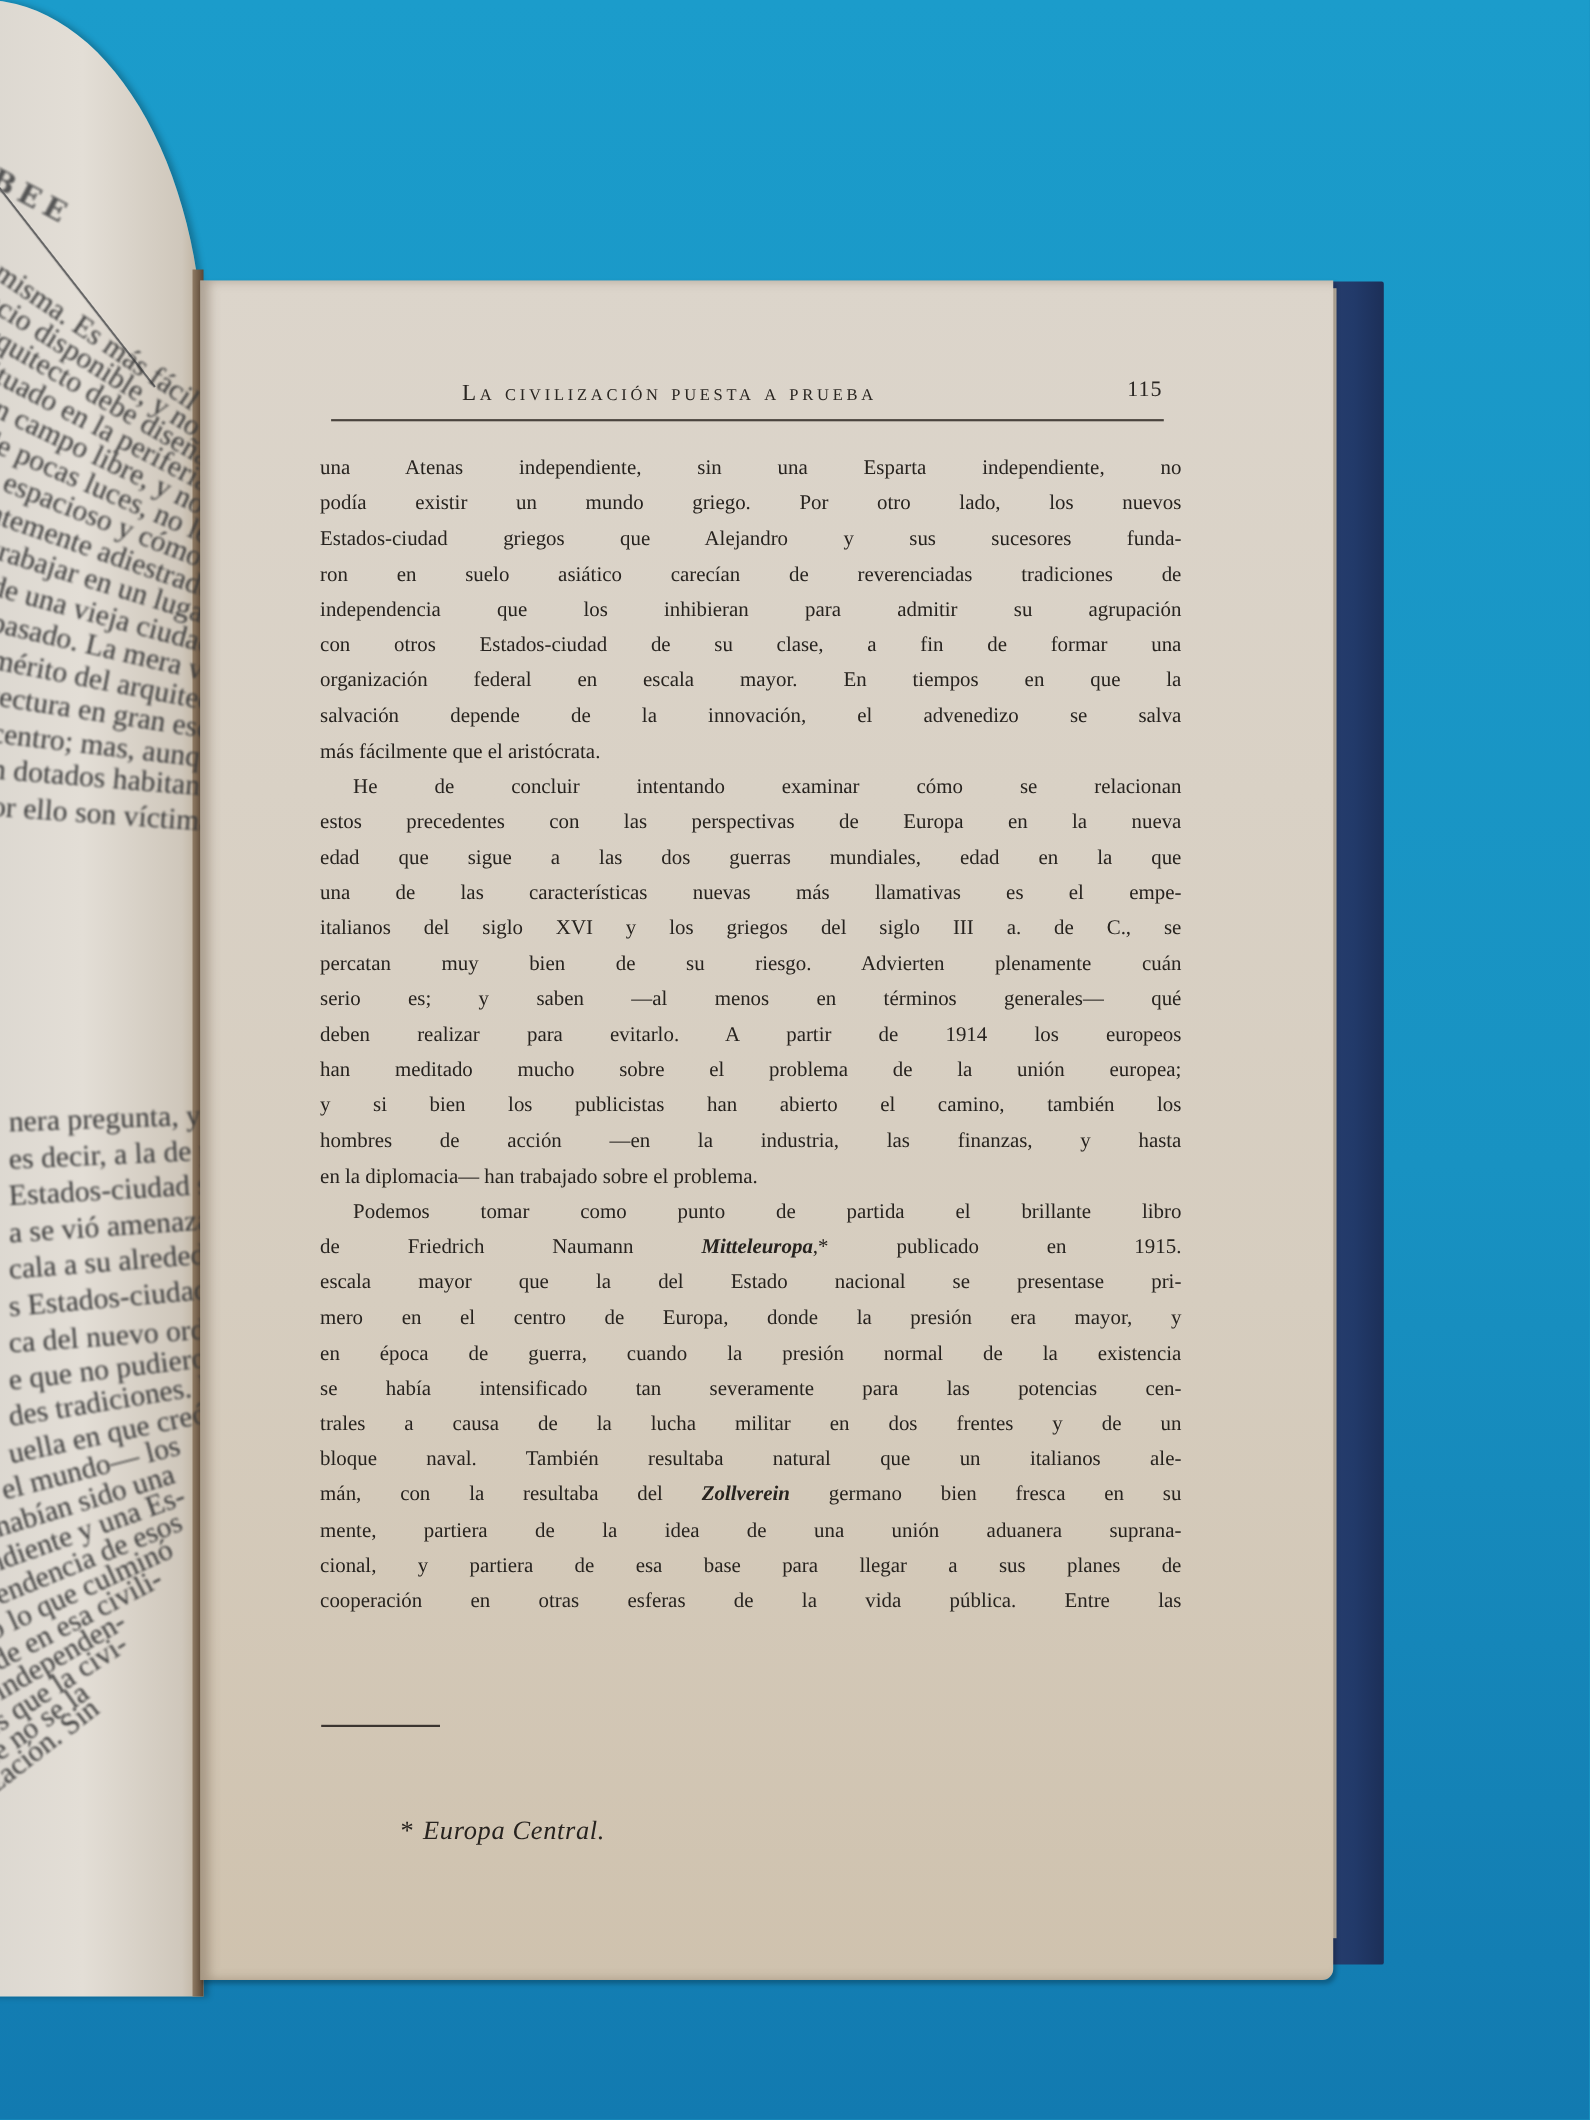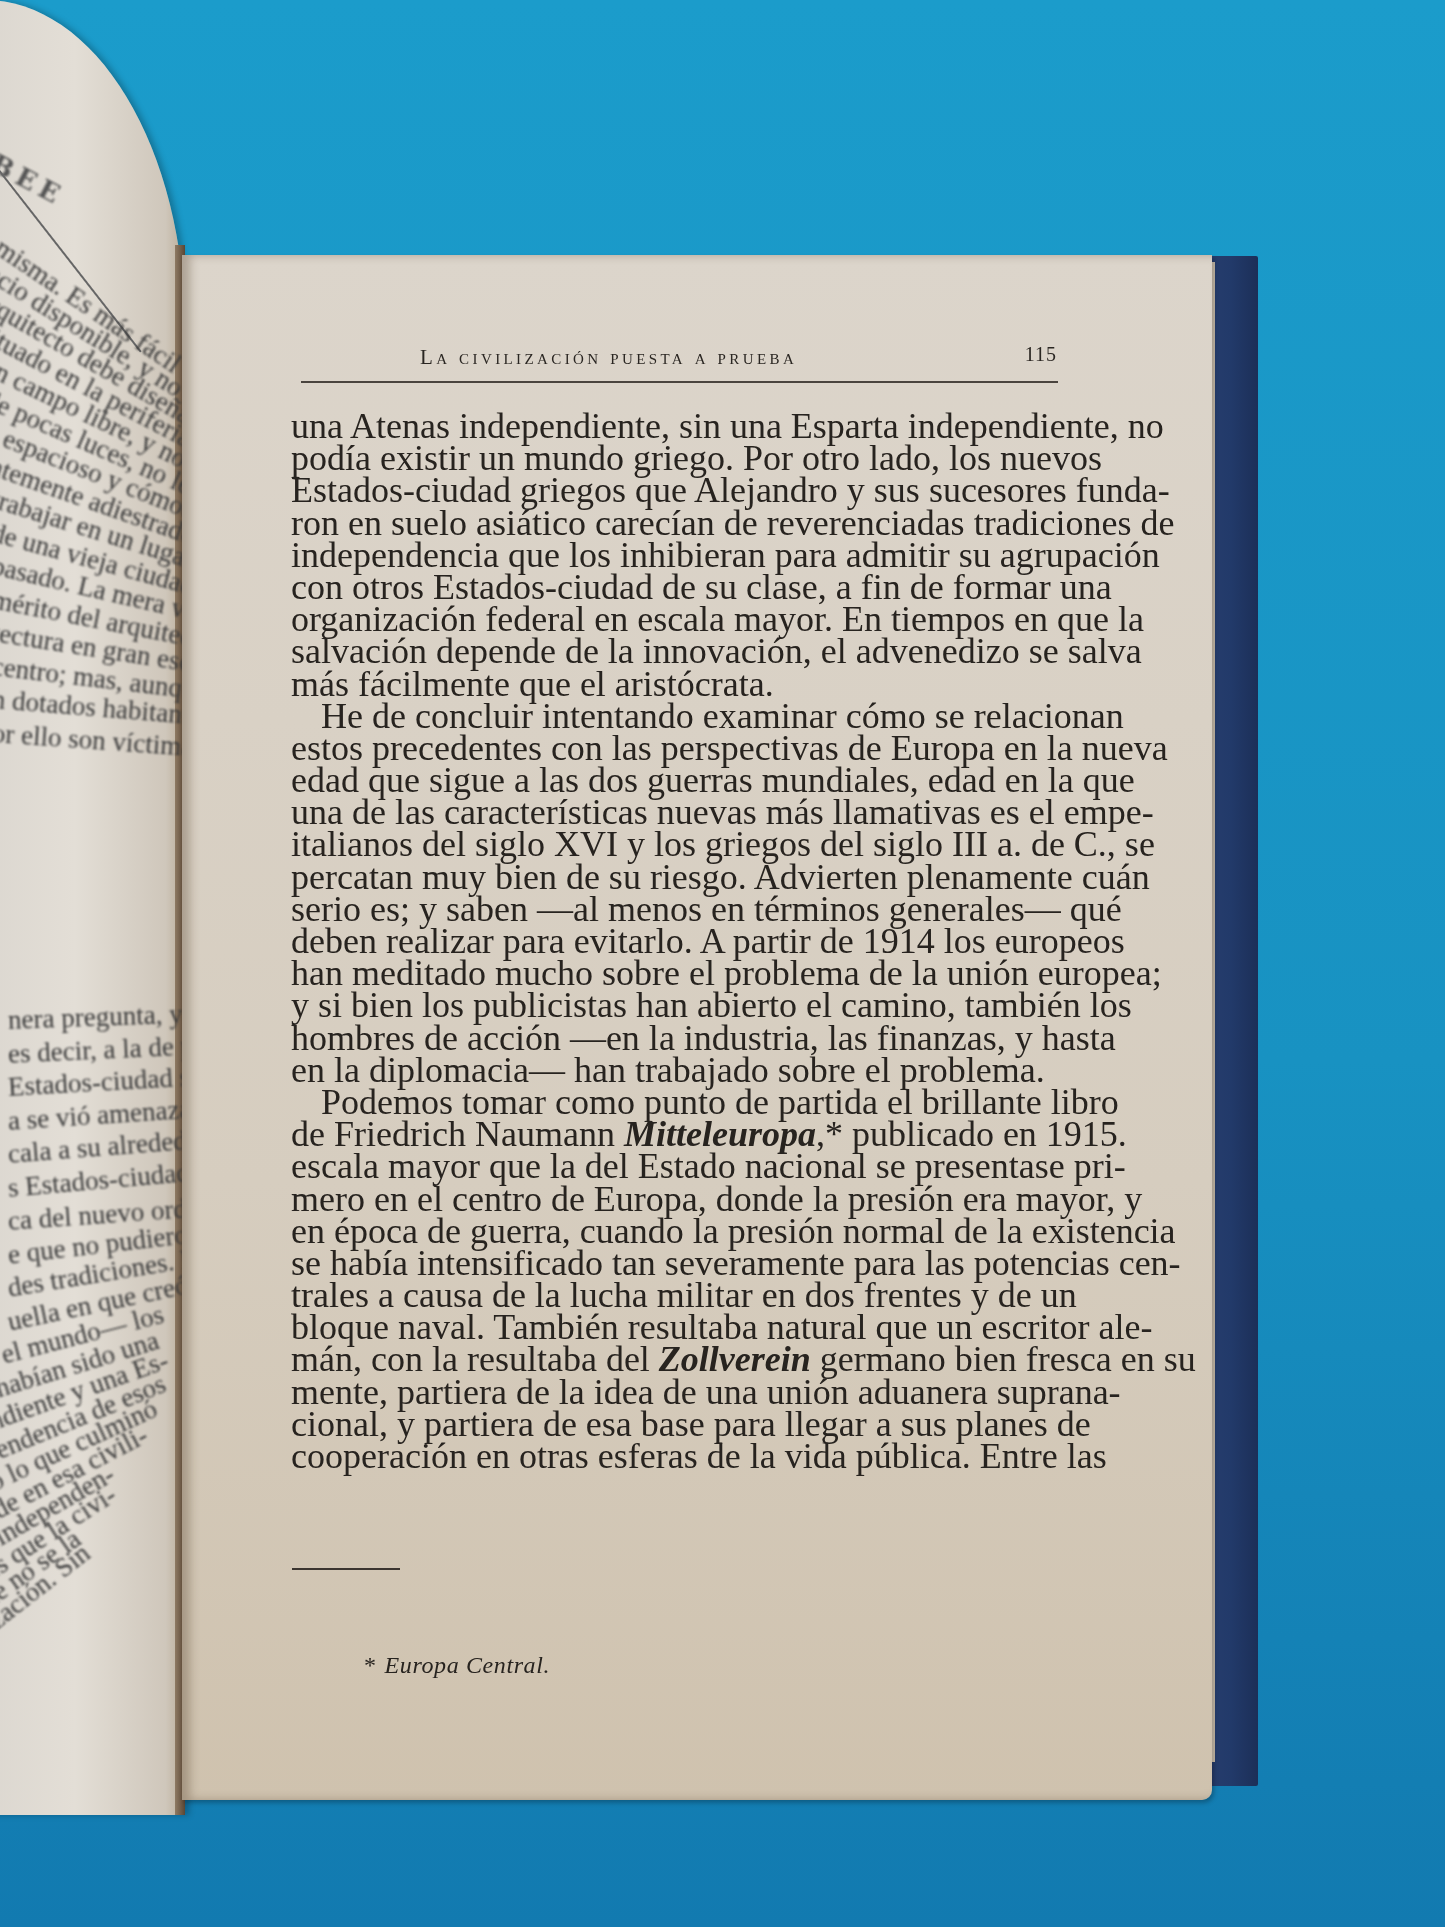--- a/index.html
+++ b/index.html
@@ -63,21 +63,21 @@
   }
   .page-number {
     position: absolute; right: 3px; top: -2px; font-size: 20px; color: #2a2622;
     font-family: "Liberation Serif", serif; letter-spacing: 1px;
   }
   .head-rule {
     position: absolute; left: 301px; top: 381px; width: 757px; height: 2px; background: #4a443e;
   }
   .body-text {
     position: absolute; left: 291px; top: 410px; width: 783px;
-    font-family: "Liberation Serif", serif; font-size: 36px; color: #27231f;
+    font-family: "Liberation Serif", serif; font-size: 19px; color: #27231f;
   }
   .line {
     height: 32.2px; line-height: 32.2px; white-space: nowrap;
     text-align: justify; text-align-last: justify; display: block;
   }
   .line.last { text-align-last: left; }
   .line.indent { padding-left: 30px; }
   .footnote-rule {
     position: absolute; left: 292px; top: 1568px; width: 108px; height: 2px; background: #3b3530;
   }
@@ -171,21 +171,21 @@
   <span class="line">y si bien los publicistas han abierto el camino, también los</span>
   <span class="line">hombres de acción —en la industria, las finanzas, y hasta</span>
   <span class="line last">en la diplomacia— han trabajado sobre el problema.</span>
   <span class="line indent">Podemos tomar como punto de partida el brillante libro</span>
   <span class="line"><span>de Friedrich Naumann </span><em>Mitteleuropa</em><span>,* publicado en 1915.</span></span>
   <span class="line">escala mayor que la del Estado nacional se presentase pri-</span>
   <span class="line">mero en el centro de Europa, donde la presión era mayor, y</span>
   <span class="line">en época de guerra, cuando la presión normal de la existencia</span>
   <span class="line">se había intensificado tan severamente para las potencias cen-</span>
   <span class="line">trales a causa de la lucha militar en dos frentes y de un</span>
-  <span class="line">bloque naval. También resultaba natural que un escritor ale-</span>
+  <span class="line">bloque naval. También resultaba natural que un italianos ale-</span>
   <span class="line"><span>mán, con la resultaba del </span><em>Zollverein</em><span> germano bien fresca en su</span></span>
   <span class="line">mente, partiera de la idea de una unión aduanera suprana-</span>
   <span class="line">cional, y partiera de esa base para llegar a sus planes de</span>
   <span class="line">cooperación en otras esferas de la vida pública. Entre las</span>
 </div>
 
 <div class="footnote-rule"></div>
 <div class="footnote">
   <span class="mark">*</span><span>Europa Central.</span>
 </div>

